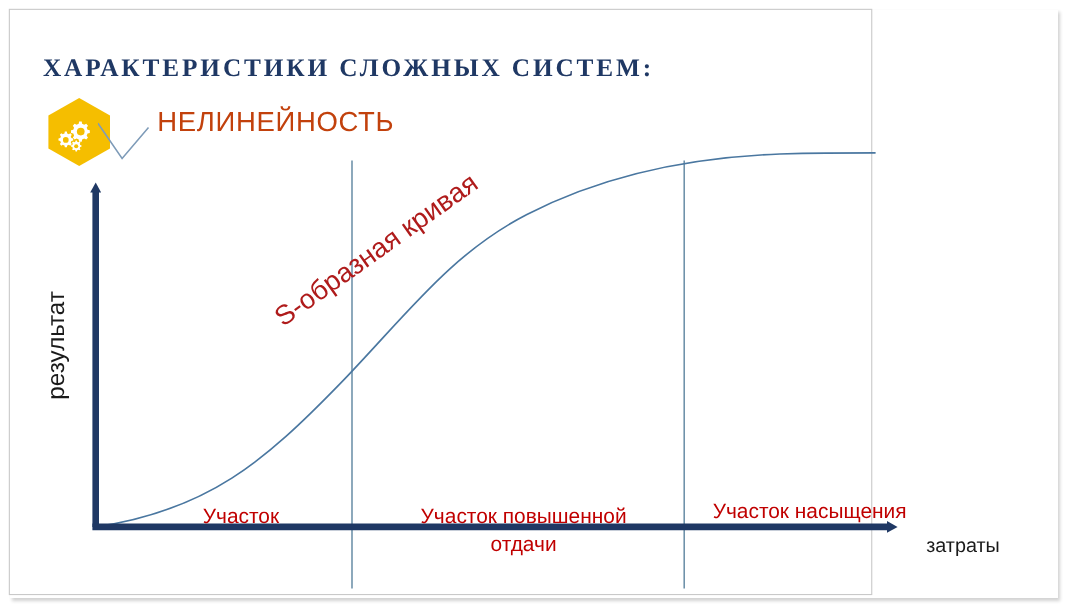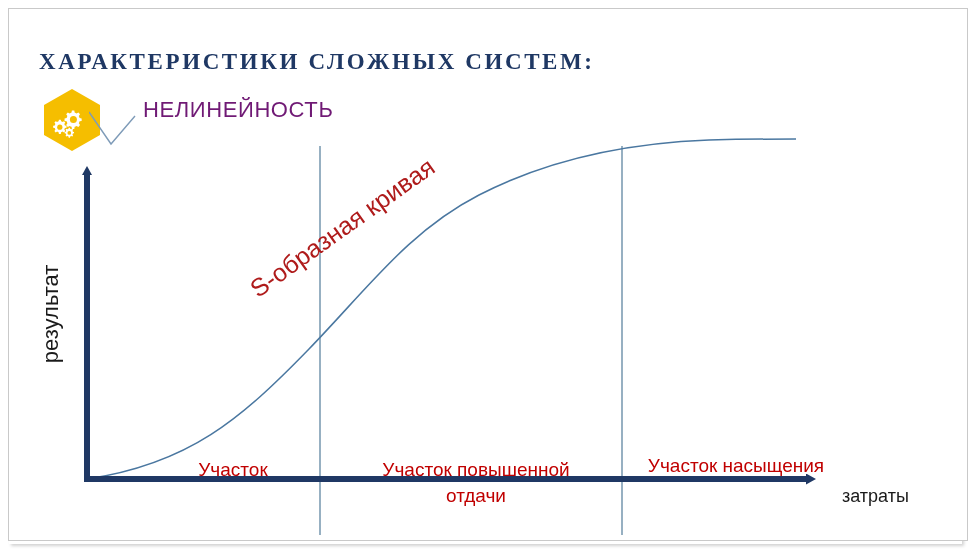--- a/index.html
+++ b/index.html
@@ -13,21 +13,21 @@
     height: 553px;
     overflow: hidden;
     background: #ffffff;
     font-family: "Liberation Sans", sans-serif;
   }
   
   #card {
     position: absolute;
     left: 8px;
     top: 8px;
-    width: 960px;
+    width: 785px;
     height: 533px;
     background: #ffffff;
     border: 1px solid #c9c9c9;
     box-sizing: border-box;
   }
   #card-shadow {
     position: absolute;
     left: 9px;
     top: 9px;
     width: 953px;
@@ -64,23 +64,23 @@
     top: 95px;
     width: 60px;
     height: 45px;
     pointer-events: none;
   }
 
   .subtitle {
     position: absolute;
     left: 134px;
     top: 88px;
-    font-size: 22px;
+    font-size: 25px;
     letter-spacing: 0.6px;
-    color: #701a75;
+    color: #c2410c;
     white-space: nowrap;
   }
 
   
   #chart-svg {
     position: absolute;
     left: 0;
     top: 0;
     width: 970px;
     height: 553px;
@@ -120,21 +120,21 @@
   }
 
   .zone-label {
     position: absolute;
     font-size: 19px;
     color: #C00000;
     text-align: center;
     line-height: 26px;
     white-space: nowrap;
   }
-  .zone-1 { left: 124px; top: 448px; width: 200px; text-align: center; }
+  .zone-1 { left: 110px; top: 448px; width: 200px; text-align: center; }
   .zone-2 { left: 322px; top: 448px; width: 290px; }
   .zone-3 { left: 612px; top: 444px; width: 230px; }
 </style>
 </head>
 <body>
 
 <div id="screen">
 
   <div id="card-shadow"></div>
   <div id="card">

